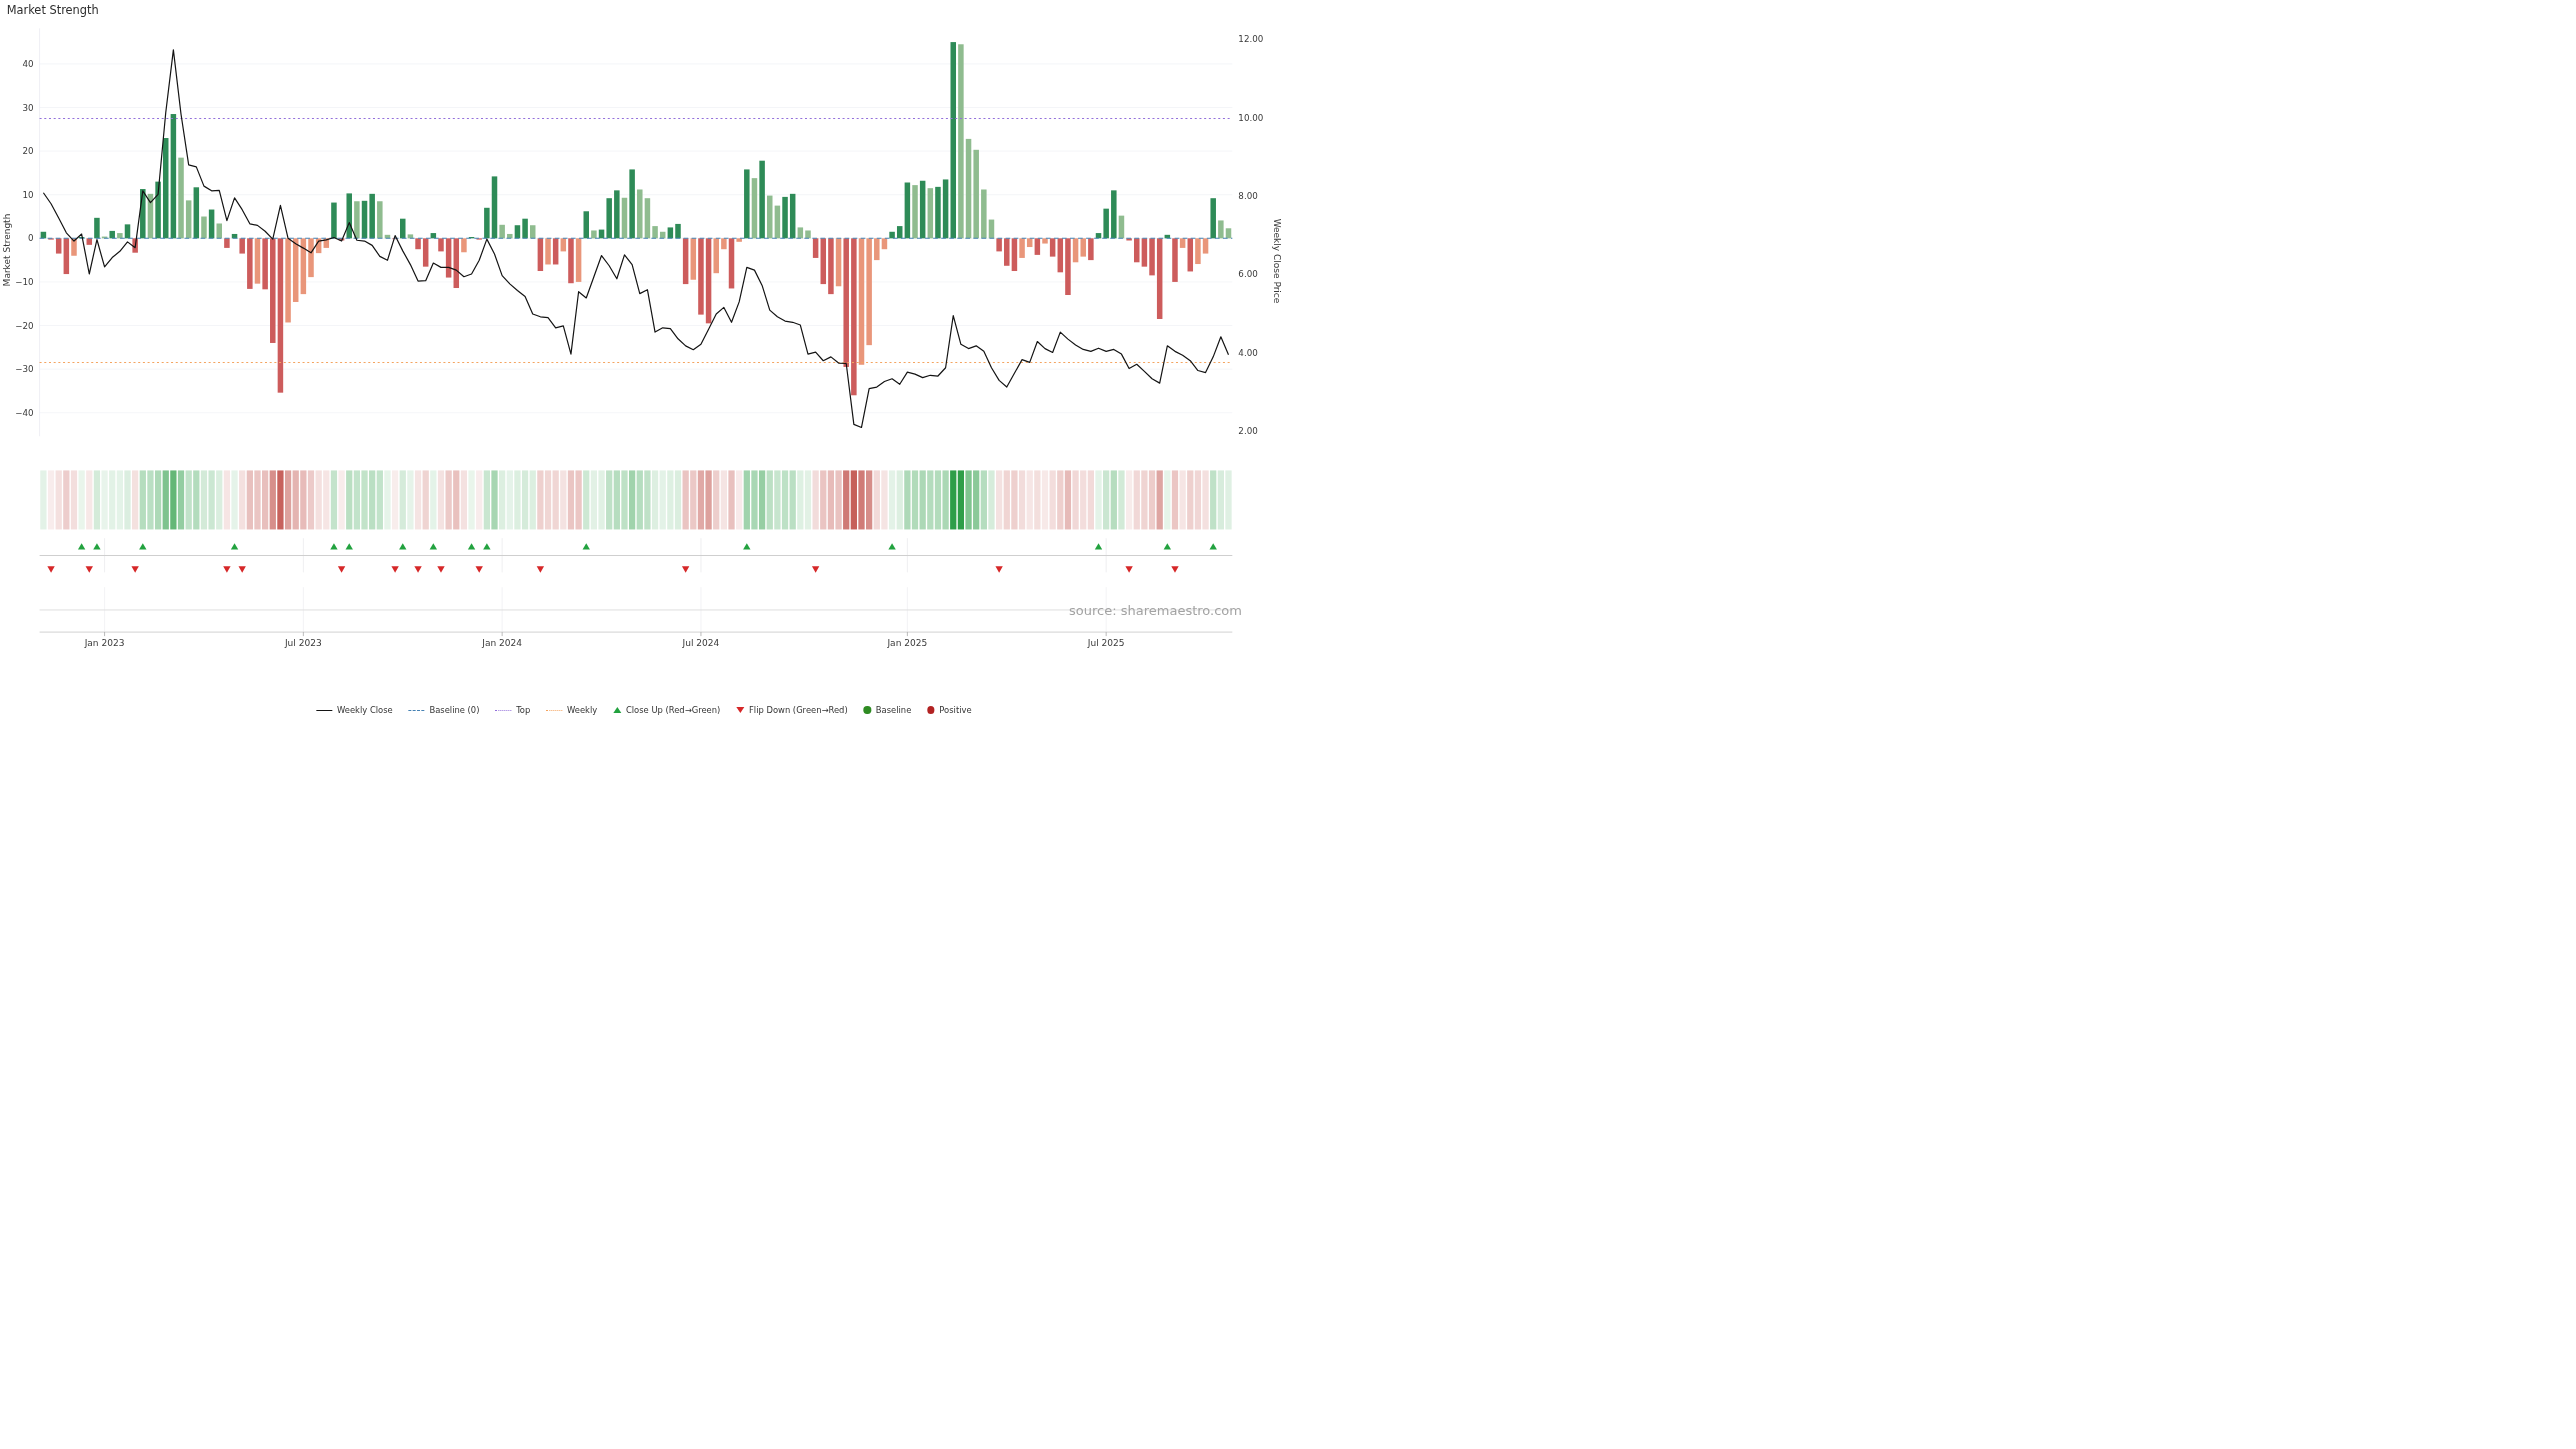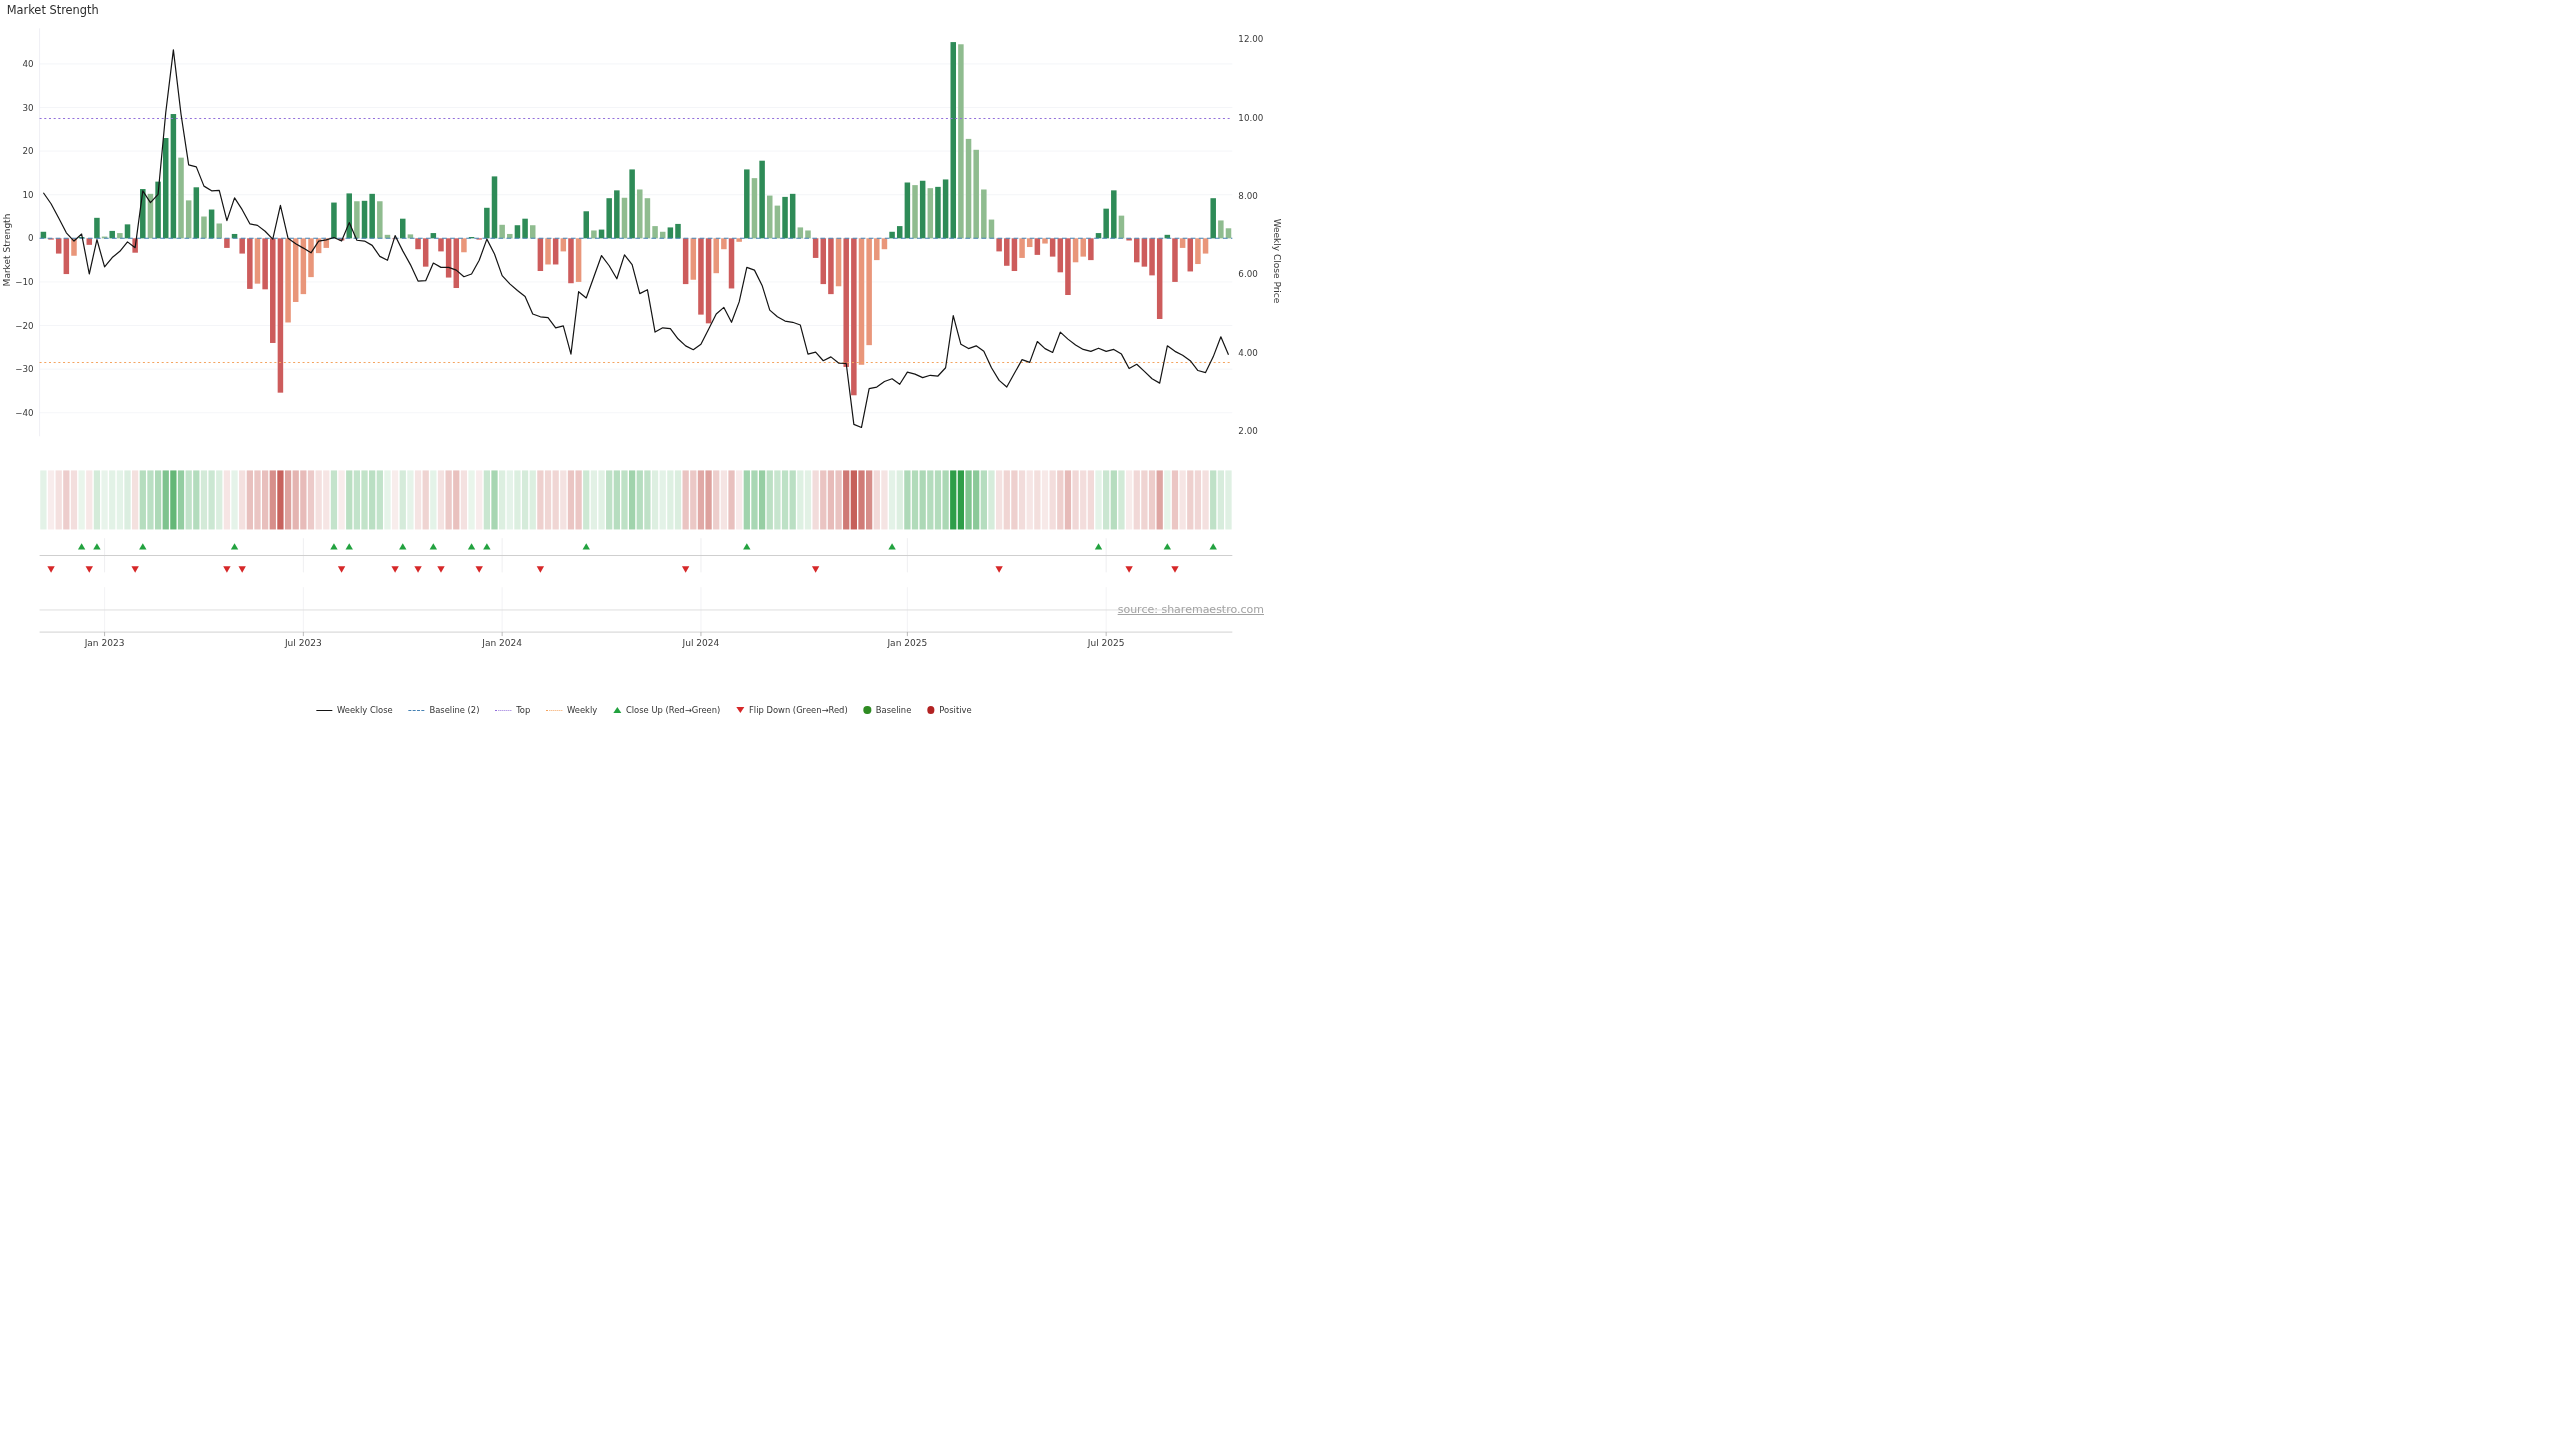--- a/index.html
+++ b/index.html
@@ -4,21 +4,21 @@
 <style>
   html,body{margin:0;padding:0;background:#ffffff;}
   body{width:1288px;height:725px;overflow:hidden;
        font-family:"DejaVu Sans","Liberation Sans",sans-serif;color:#333;}
   #app{position:relative;width:1288px;height:725px;}
   .title{position:absolute;left:6.7px;top:2.7px;font-size:11.4px;color:#2e2e2e;}
   .ylab{position:absolute;width:121px;text-align:center;font-size:9px;color:#3a3a3a;}
   .ylab.left{left:-54px;top:245px;transform:rotate(-90deg);}
   .ylab.right{left:1216px;top:256px;transform:rotate(90deg);}
   #chart{position:absolute;left:0;top:0;}
-  .source{position:absolute;right:24px;top:603px;font-size:11px;color:#a3a3a3;text-decoration:underline;}
+  .source{position:absolute;right:46px;top:603px;font-size:13px;color:#a3a3a3;}
   .legend{position:absolute;left:50%;top:705px;transform:translateX(-50%);
           display:flex;align-items:center;gap:16px;white-space:nowrap;}
   .legend-item{display:flex;align-items:center;font-size:8.4px;color:#333;justify-content:space-between;}
   .sw{display:inline-block;margin-right:4.7px;}
   .sw-line{width:16px;height:0;border-top:1.3px solid #141414;}
   .sw-dash{width:16px;height:0;border-top:1.3px dashed #4682b4;}
   .sw-dot-p{width:16px;height:0;border-top:1.3px dotted #9370db;}
   .sw-dot-o{width:16px;height:0;border-top:1.3px dotted #f4a460;}
   .sw-tri-up{width:0;height:0;border-left:4px solid transparent;border-right:4px solid transparent;border-bottom:6.7px solid #22a23f;}
   .sw-tri-dn{width:0;height:0;border-left:4px solid transparent;border-right:4px solid transparent;border-top:6.7px solid #d62728;}
@@ -452,21 +452,21 @@
       </g>
     </svg>
   <div class="source">source: sharemaestro.com</div>
   <div class="legend">
     <div class="legend-item">
         <span class="sw sw-line"></span>
         <span>Weekly Close</span>
       </div>
     <div class="legend-item">
         <span class="sw sw-dash"></span>
-        <span>Baseline (2)</span>
+        <span>Baseline (0)</span>
       </div>
     <div class="legend-item">
         <span class="sw sw-dot-p"></span>
         <span>Top</span>
       </div>
     <div class="legend-item">
         <span class="sw sw-dot-o"></span>
         <span>Weekly</span>
       </div>
     <div class="legend-item">

